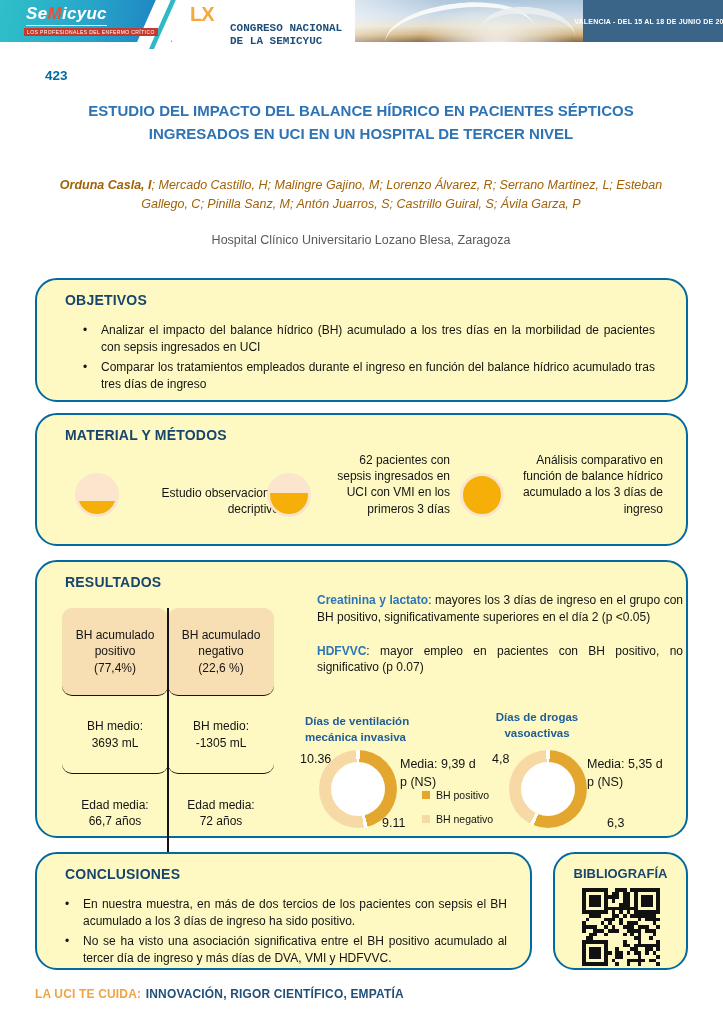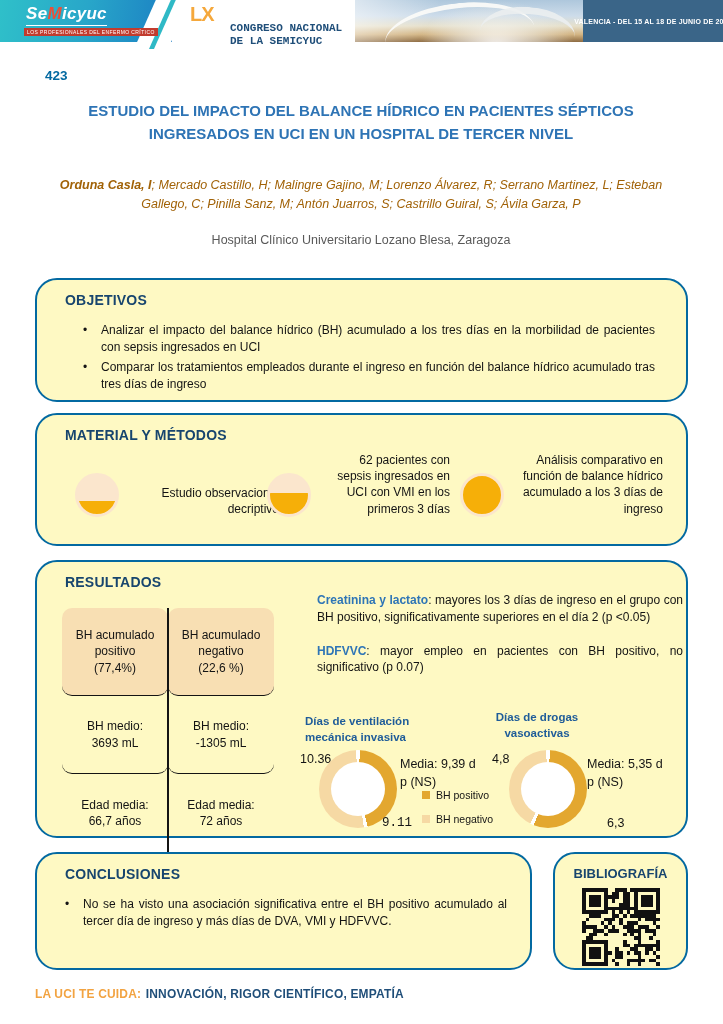--- a/index.html
+++ b/index.html
@@ -153,21 +153,21 @@
     </div>
 
     <div class="findings">
       <p><span class="term">Creatinina y lactato</span><span>: mayores los 3 días de ingreso en el grupo con BH positivo, significativamente superiores en el día 2 (p &lt;0.05)</span></p>
       <p><span class="term">HDFVVC</span><span>: mayor empleo en pacientes con BH positivo, no significativo (p 0.07)</span></p>
     </div>
 
     <div class="ctitle" style="left:268px;top:152px;width:120px;">Días de ventilación mecánica  invasiva</div>
     <div class="dlabel" style="left:263px;top:190px;">10.36</div>
     <div class="donut" style="left: 282px; top: 188px; background: conic-gradient(rgb(255, 255, 255) 0deg, rgb(255, 255, 255) 0.8%, rgb(227, 167, 47) 0.8%, rgb(227, 167, 47) 45.9899%, rgb(255, 255, 255) 45.9899%, rgb(255, 255, 255) 47.5899%, rgb(246, 217, 164) 47.5899%, rgb(246, 217, 164) 99.2%, rgb(255, 255, 255) 99.2%, rgb(255, 255, 255) 100%);"></div>
-    <div class="dlabel" style="left:345px;top:254px;font-family:Liberation Mono, monospace;">9.11</div>
+    <div class="dlabel" style="left:345px;top:254px;">9.11</div>
     <div class="media" style="left:363px;top:193px;width:112px;">
       <div>Media: 9,39 d</div>
       <div>p (NS)</div>
     </div>
 
     <div class="legend" style="left:385px;top:227px;">
       <div class="litem">
           <span class="lsq" style="background-color: rgb(227, 167, 47);"></span>
           <span>BH positivo</span>
         </div>
@@ -183,20 +183,21 @@
     <div class="dlabel" style="left:570px;top:254px;">6,3</div>
     <div class="media" style="left:550px;top:193px;width:112px;">
       <div>Media: 5,35 d</div>
       <div>p (NS)</div>
     </div>
   </div>
 
   <div class="box" style="left:35px;top:852px;width:497px;height:118px;">
     <div class="bhead">CONCLUSIONES</div>
     <ul class="blist" style="left:20px;top:42px;width:450px;">
+      <li><span>En nuestra muestra, en más de dos tercios de los pacientes con sepsis el BH acumulado a los 3 días de ingreso ha sido positivo.</span></li>
       <li><span>No se ha visto una asociación significativa entre el BH positivo acumulado al tercer día de ingreso y más días de DVA, VMI y HDFVVC.</span></li>
     </ul>
   </div>
 
   <div class="box" style="left:553px;top:852px;width:135px;height:118px;">
     <div class="bib-head">BIBLIOGRAFÍA</div>
     <div class="qr">
       <svg id="qr" viewBox="0 0 21 21" xmlns="http://www.w3.org/2000/svg">
           <path d="M0 0h7v1h-7zM0 6h7v1h-7zM0 1h1v5h-1zM6 1h1v5h-1zM2 2h3v3h-3zM14 0h7v1h-7zM14 6h7v1h-7zM14 1h1v5h-1zM20 1h1v5h-1zM16 2h3v3h-3zM0 14h7v1h-7zM0 20h7v1h-7zM0 15h1v5h-1zM6 15h1v5h-1zM2 16h3v3h-3zM9 0h1v1h-1zM10 0h1v1h-1zM11 0h1v1h-1zM13 0h1v1h-1zM8 1h1v1h-1zM9 1h1v1h-1zM11 1h1v1h-1zM12 1h1v1h-1zM7 2h1v1h-1zM8 2h1v1h-1zM9 2h1v1h-1zM11 2h1v1h-1zM12 2h1v1h-1zM8 3h1v1h-1zM11 3h1v1h-1zM12 3h1v1h-1zM10 4h1v1h-1zM11 4h1v1h-1zM12 4h1v1h-1zM7 5h1v1h-1zM8 5h1v1h-1zM9 5h1v1h-1zM10 5h1v1h-1zM11 5h1v1h-1zM12 5h1v1h-1zM13 5h1v1h-1zM8 6h1v1h-1zM10 6h1v1h-1zM12 6h1v1h-1zM2 7h1v1h-1zM3 7h1v1h-1zM4 7h1v1h-1zM8 7h1v1h-1zM9 7h1v1h-1zM11 7h1v1h-1zM13 7h1v1h-1zM14 7h1v1h-1zM15 7h1v1h-1zM16 7h1v1h-1zM17 7h1v1h-1zM18 7h1v1h-1zM19 7h1v1h-1zM1 8h1v1h-1zM6 8h1v1h-1zM7 8h1v1h-1zM8 8h1v1h-1zM10 8h1v1h-1zM15 8h1v1h-1zM17 8h1v1h-1zM18 8h1v1h-1zM19 8h1v1h-1zM20 8h1v1h-1zM0 9h1v1h-1zM5 9h1v1h-1zM7 9h1v1h-1zM10 9h1v1h-1zM12 9h1v1h-1zM13 9h1v1h-1zM14 9h1v1h-1zM19 9h1v1h-1zM0 10h1v1h-1zM1 10h1v1h-1zM2 10h1v1h-1zM3 10h1v1h-1zM6 10h1v1h-1zM8 10h1v1h-1zM11 10h1v1h-1zM12 10h1v1h-1zM13 10h1v1h-1zM15 10h1v1h-1zM16 10h1v1h-1zM17 10h1v1h-1zM20 10h1v1h-1zM0 11h1v1h-1zM3 11h1v1h-1zM4 11h1v1h-1zM5 11h1v1h-1zM7 11h1v1h-1zM8 11h1v1h-1zM9 11h1v1h-1zM12 11h1v1h-1zM13 11h1v1h-1zM14 11h1v1h-1zM15 11h1v1h-1zM17 11h1v1h-1zM18 11h1v1h-1zM19 11h1v1h-1zM2 12h1v1h-1zM3 12h1v1h-1zM6 12h1v1h-1zM11 12h1v1h-1zM13 12h1v1h-1zM15 12h1v1h-1zM19 12h1v1h-1zM1 13h1v1h-1zM2 13h1v1h-1zM14 13h1v1h-1zM15 13h1v1h-1zM18 13h1v1h-1zM11 14h1v1h-1zM15 14h1v1h-1zM20 14h1v1h-1zM11 15h1v1h-1zM12 15h1v1h-1zM14 15h1v1h-1zM15 15h1v1h-1zM16 15h1v1h-1zM17 15h1v1h-1zM18 15h1v1h-1zM19 15h1v1h-1zM20 15h1v1h-1zM9 16h1v1h-1zM13 16h1v1h-1zM14 16h1v1h-1zM17 16h1v1h-1zM18 16h1v1h-1zM20 16h1v1h-1zM7 17h1v1h-1zM9 17h1v1h-1zM10 17h1v1h-1zM12 17h1v1h-1zM14 17h1v1h-1zM15 17h1v1h-1zM17 17h1v1h-1zM19 17h1v1h-1zM9 18h1v1h-1zM10 18h1v1h-1zM15 18h1v1h-1zM20 18h1v1h-1zM8 19h1v1h-1zM12 19h1v1h-1zM13 19h1v1h-1zM14 19h1v1h-1zM15 19h1v1h-1zM16 19h1v1h-1zM18 19h1v1h-1zM19 19h1v1h-1zM9 20h1v1h-1zM12 20h1v1h-1zM15 20h1v1h-1zM20 20h1v1h-1z" fill="#111"></path>
         </svg>

